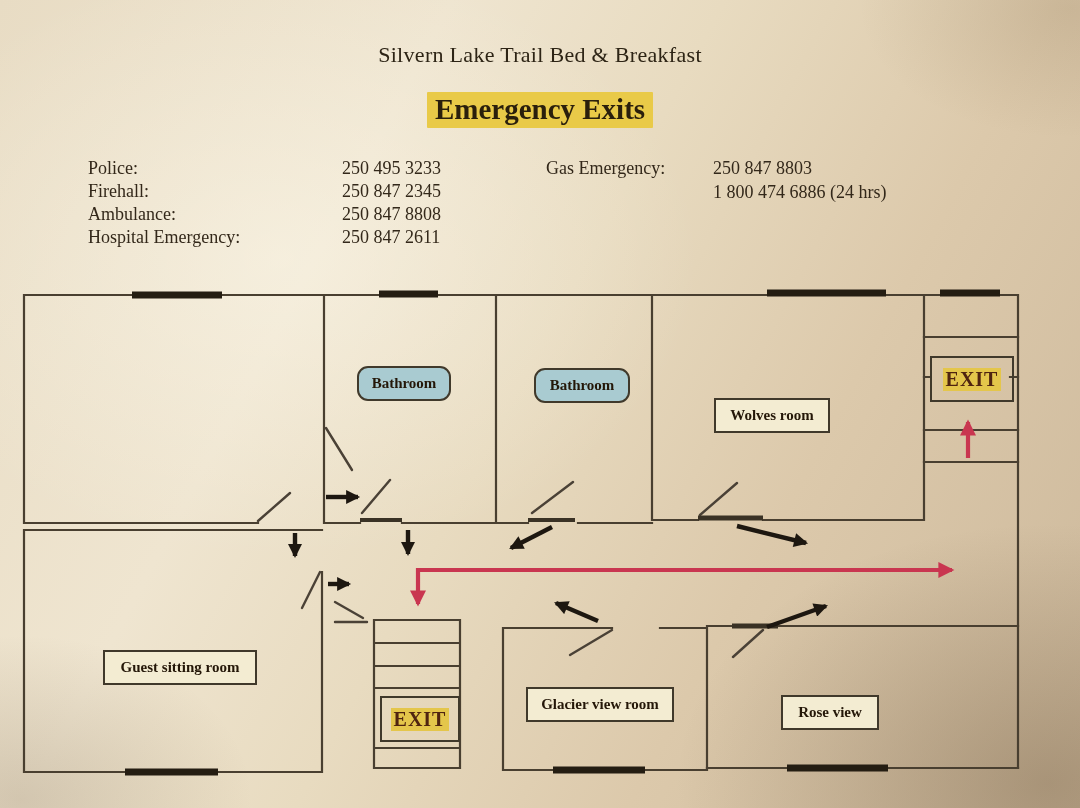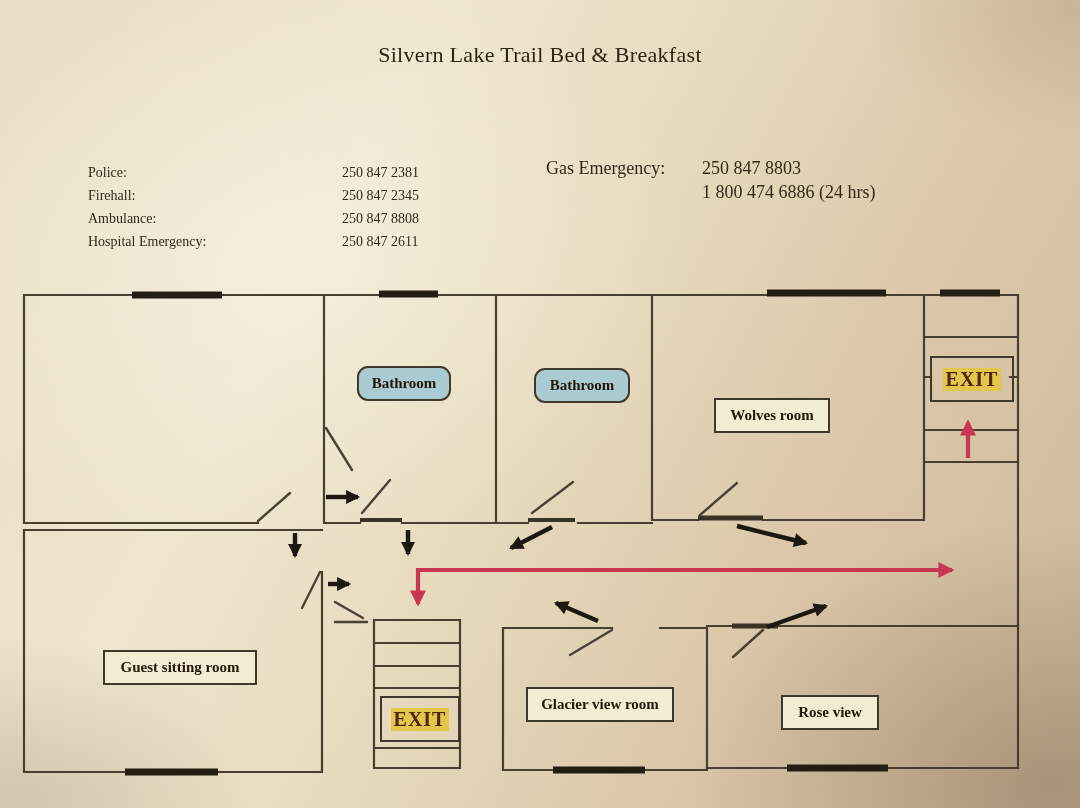--- a/index.html
+++ b/index.html
@@ -17,24 +17,24 @@
   .doc-title{
     position:absolute;left:0;right:0;top:42px;text-align:center;
     font-size:22px;color:#2d2415;letter-spacing:.3px;
   }
   .doc-heading{position:absolute;left:0;right:0;top:92px;text-align:center;}
   .doc-heading span{
     display:inline-block;font-size:29px;font-weight:bold;color:#2a1f0c;
     background:#e9ca48;padding:1px 8px 2px 8px;border-radius:1px;
   }
   .contacts-left{position:absolute;left:88px;top:158px;}
-  .contact-row{display:flex;height:23px;font-size:14px;color:#33281a;align-items:flex-end;}
+  .contact-row{display:flex;height:23px;font-size:18px;color:#33281a;}
   .contact-row .lbl{width:254px;}
   .contacts-gas{position:absolute;left:546px;top:158px;font-size:18px;color:#33281a;}
-  .gas-line{display:flex;height:24px;}
+  .gas-line{display:flex;height:24px;gap:11px;}
   .gas-line .lbl{width:156px;}
   .plan-svg{position:absolute;left:0;top:0;}
   .room-label{
     position:absolute;display:flex;align-items:center;justify-content:center;
     border:2px solid #40392b;background:#f3ecd2;color:#241708;
     font-weight:bold;font-size:15px;white-space:nowrap;
   }
   .room-label.blue{background:#a9cbd1;border-radius:11px;}
   .exit-box{
     position:absolute;display:flex;align-items:center;justify-content:center;
@@ -45,25 +45,28 @@
     background:#e4c64b;padding:0 3px;
   }
 </style>
 </head>
 <body>
 
 <div class="photo">
 
   <div class="doc-title">Silvern Lake Trail Bed &amp; Breakfast</div>
 
+  <div class="doc-heading">
+    <span>Emergency Exits</span>
+  </div>
 
   <div class="contacts-left">
     <div class="contact-row">
       <span class="lbl">Police:</span>
-      <span class="num">250 847 2381</span>
+      <span class="num">250 495 3233</span>
     </div>
     <div class="contact-row">
       <span class="lbl">Firehall:</span>
       <span class="num">250 847 2345</span>
     </div>
     <div class="contact-row">
       <span class="lbl">Ambulance:</span>
       <span class="num">250 847 8808</span>
     </div>
     <div class="contact-row">

